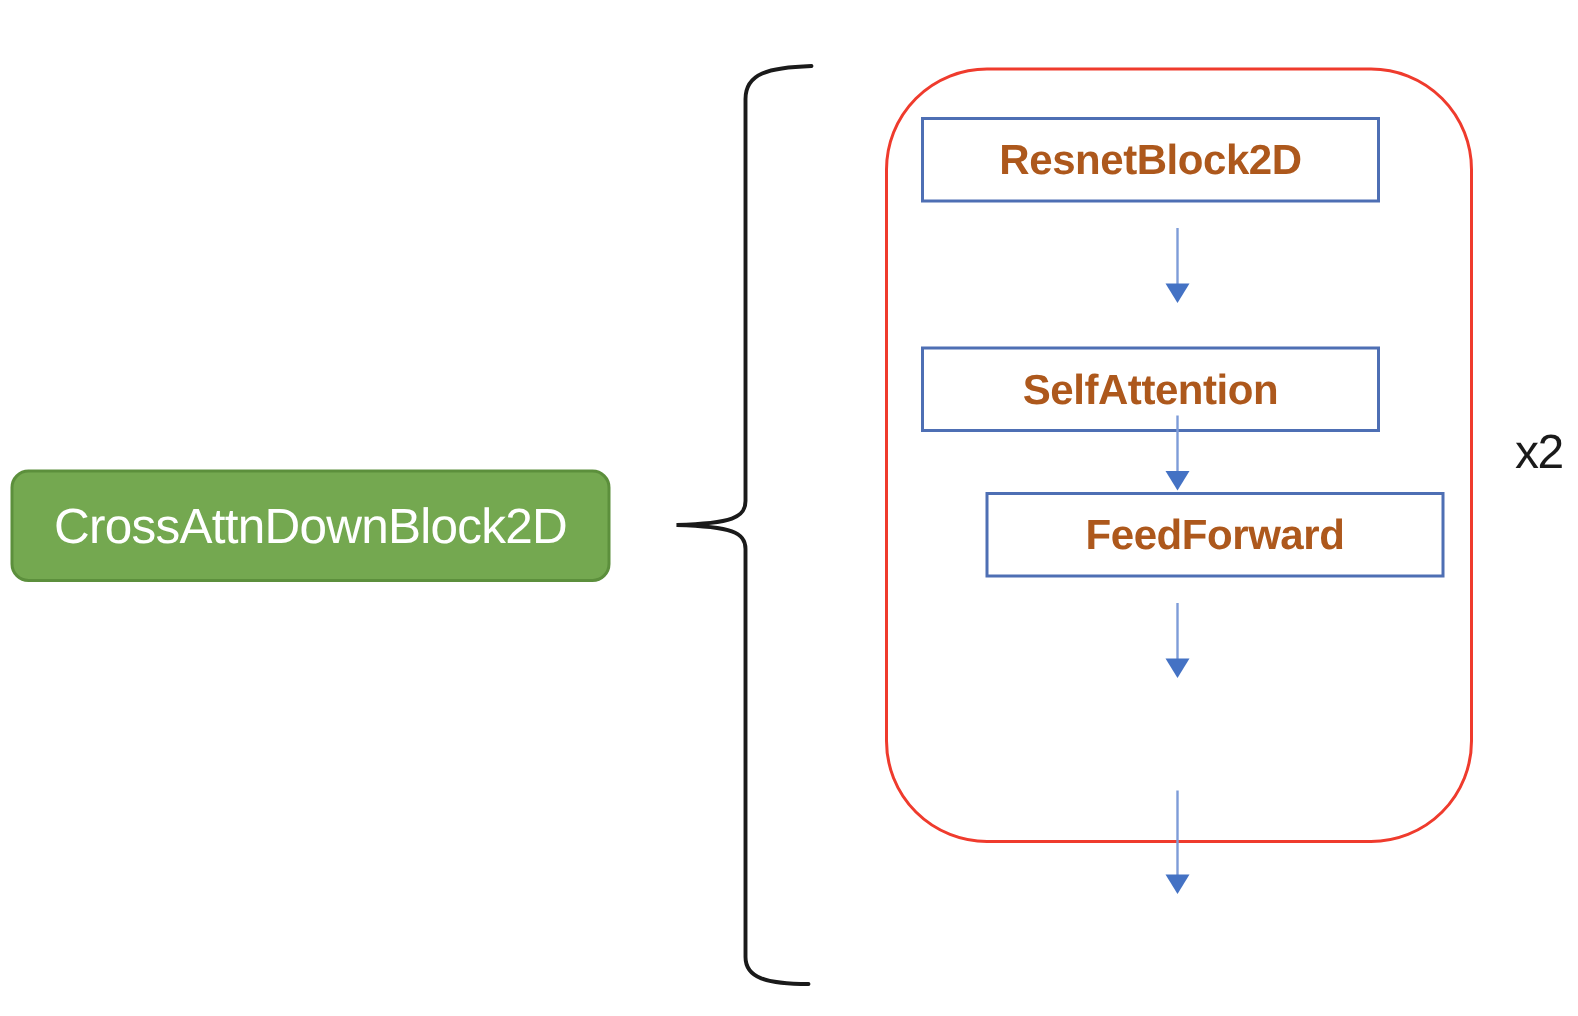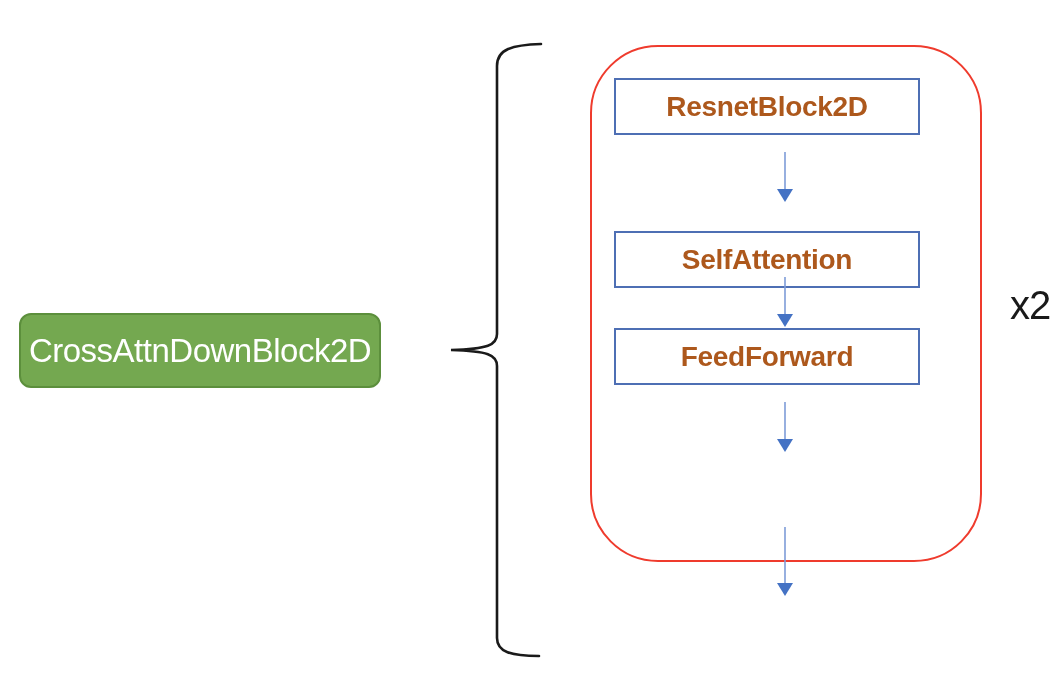--- a/index.html
+++ b/index.html
@@ -33,33 +33,32 @@
     stroke: var(--arrow-line, #7e9cd8);
     stroke-width: 1.6;
   }
   .arrowhead {
     fill: var(--arrow-head, #4472c4);
     stroke: none;
   }
   .main-block {
     position: absolute;
     left: 7px; top: 313px;
-    width: 362px; height: 75px;
+    width: 400px; height: 75px;
     box-sizing: border-box;
     background: var(--main-block-fill, #74a850);
     border: 2.5px solid var(--main-block-border, #5c8f3c);
     border-radius: 12px;
     display: flex;
     align-items: center;
     justify-content: center;
     z-index: 2;
     color: var(--main-block-text, #ffffff);
     font-size: 33px;
     letter-spacing: -0.5px;
-    margin-left: 12px;
   }
   .repeat-group {
     position: absolute;
     left: 590px; top: 45px;
     width: 392px; height: 517px;
     box-sizing: border-box;
     border: 2.5px solid var(--repeat-outline, #ef3b2d);
     border-radius: 68px;
     z-index: 1;
     background: transparent;
@@ -75,29 +74,29 @@
     align-items: center;
     justify-content: center;
     z-index: 2;
     color: var(--node-text, #ad581c);
     font-size: 28px;
     font-weight: bold;
     letter-spacing: -0.3px;
   }
   .node-1 { top: 78px; }
   .node-2 { top: 203px; margin-top: 28px; }
-  .node-3 { top: 328px; }
+  .node-3 { top: 328px; margin-left: 43px; }
   .node-4 { top: 453px; }
   .node-out { top: 597px; }
   .repeat-count {
     position: absolute;
     left: 1010px; top: 283px;
     z-index: 2;
     color: var(--repeat-label-text, #1a1a1a);
-    font-size: 40px;
+    font-size: 32px;
     letter-spacing: -1px;
   }
 </style>
 </head>
 <body>
 
 <div class="canvas">
 
   <svg class="overlay" viewBox="0 0 1052 677" aria-hidden="true">
     <path class="brace" d="M541 44 C512 45 497 49 497 66 L497 334 C497 345 488 349 451 350 C488 351 497 355 497 366 L497 638 C497 652 511 656 539 656"></path>

